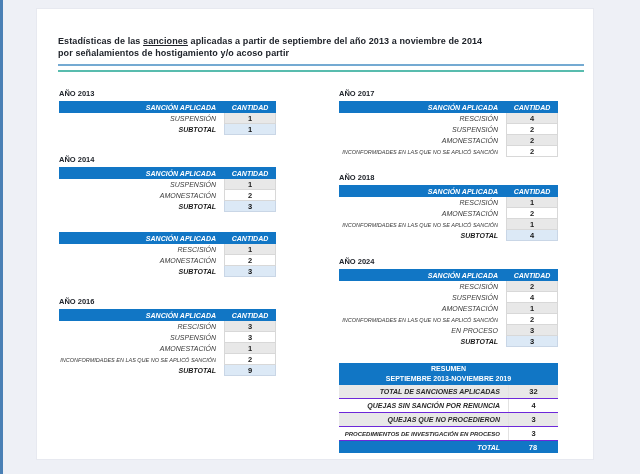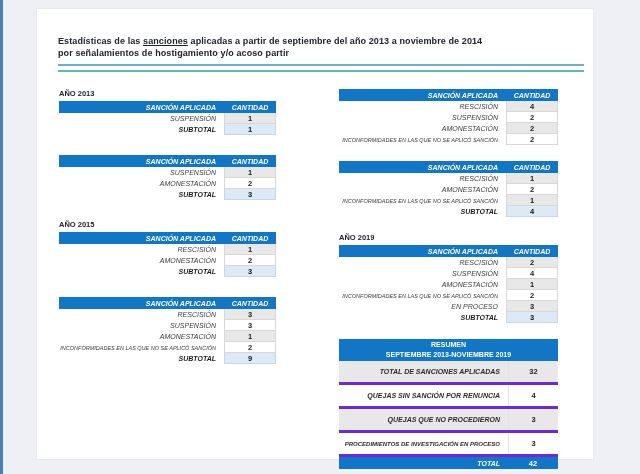--- a/index.html
+++ b/index.html
@@ -71,21 +71,21 @@
     font-size:7px;font-style:italic;border:none;
   }
   .subrow .lab{font-weight:bold;color:#1c1c1c;}
   .subrow .val{background:var(--subtotal-blue);color:#111;border-color:#c9d6e6;}
   
   .resumen{margin-top:0;}
   .res-head{
     background:var(--header-blue);color:#ffffff;text-align:center;
     font-weight:bold;font-size:7px;line-height:10px;padding:1px 0;
   }
-  .res-row{display:flex;height:24px;border-bottom:3px solid #6d28d9;}
+  .res-row{display:flex;height:14px;border-bottom:1px solid #6d28d9;}
   .res-row.stripe{background:var(--row-gray);}
   .res-row.plain{background:#ffffff;}
   .res-lab{
     flex:1;display:flex;align-items:center;justify-content:flex-end;
     padding-right:8px;font-size:7px;font-weight:bold;font-style:italic;
     color:#2a2a2a;white-space:nowrap;overflow:hidden;
   }
   .res-lab.small{font-size:6px;}
   .res-val{
     width:50px;display:flex;align-items:center;justify-content:center;
@@ -126,20 +126,21 @@
   </div>
 </div>
       <div class="trow subrow">
         <div class="lab">SUBTOTAL</div>
         <div class="val">1</div>
       </div>
     </div>
   </div>
 
   <div class="year-block">
+    <div class="year-heading">AÑO 2014</div>
     <div class="stable">
       <div class="trow thead">
         <div class="lab">SANCIÓN APLICADA</div>
         <div class="val">CANTIDAD</div>
       </div>
       <div>
   <div class="trow">
     <div class="lab">SUSPENSIÓN</div>
     <div class="val stripe">1</div>
   </div>
@@ -150,21 +151,20 @@
   </div>
 </div>
       <div class="trow subrow">
         <div class="lab">SUBTOTAL</div>
         <div class="val">3</div>
       </div>
     </div>
   </div>
 
   <div class="year-block">
-    <div class="year-heading">AÑO 2015</div>
     <div class="stable">
       <div class="trow thead">
         <div class="lab">SANCIÓN APLICADA</div>
         <div class="val">CANTIDAD</div>
       </div>
       <div>
   <div class="trow">
     <div class="lab">RESCISIÓN</div>
     <div class="val stripe">1</div>
   </div>
@@ -175,20 +175,21 @@
   </div>
 </div>
       <div class="trow subrow">
         <div class="lab">SUBTOTAL</div>
         <div class="val">3</div>
       </div>
     </div>
   </div>
 
   <div class="year-block">
+    <div class="year-heading">AÑO 2016</div>
     <div class="stable">
       <div class="trow thead">
         <div class="lab">SANCIÓN APLICADA</div>
         <div class="val">CANTIDAD</div>
       </div>
       <div>
   <div class="trow">
     <div class="lab">RESCISIÓN</div>
     <div class="val stripe">3</div>
   </div>
@@ -213,20 +214,21 @@
         <div class="val">9</div>
       </div>
     </div>
   </div>
 </div>
   </div>
 
   <div class="col col-right">
     <div>
   <div class="year-block">
+    <div class="year-heading">AÑO 2017</div>
     <div class="stable">
       <div class="trow thead">
         <div class="lab">SANCIÓN APLICADA</div>
         <div class="val">CANTIDAD</div>
       </div>
       <div>
   <div class="trow">
     <div class="lab">RESCISIÓN</div>
     <div class="val stripe">4</div>
   </div>
@@ -243,20 +245,21 @@
 
   <div class="trow">
     <div class="lab small">INCONFORMIDADES EN LAS QUE NO SE APLICÓ SANCIÓN</div>
     <div class="val plain">2</div>
   </div>
 </div>
     </div>
   </div>
 
   <div class="year-block">
+    <div class="year-heading">AÑO 2018</div>
     <div class="stable">
       <div class="trow thead">
         <div class="lab">SANCIÓN APLICADA</div>
         <div class="val">CANTIDAD</div>
       </div>
       <div>
   <div class="trow">
     <div class="lab">RESCISIÓN</div>
     <div class="val stripe">1</div>
   </div>
@@ -272,21 +275,21 @@
   </div>
 </div>
       <div class="trow subrow">
         <div class="lab">SUBTOTAL</div>
         <div class="val">4</div>
       </div>
     </div>
   </div>
 
   <div class="year-block">
-    <div class="year-heading">AÑO 2019</div>
+    <div class="year-heading">AÑO 2024</div>
     <div class="stable">
       <div class="trow thead">
         <div class="lab">SANCIÓN APLICADA</div>
         <div class="val">CANTIDAD</div>
       </div>
       <div>
   <div class="trow">
     <div class="lab">RESCISIÓN</div>
     <div class="val stripe">2</div>
   </div>
@@ -340,17 +343,17 @@
     <div class="res-val">3</div>
   </div>
 
   <div class="res-row plain">
     <div class="res-lab small">PROCEDIMIENTOS DE INVESTIGACIÓN EN PROCESO</div>
     <div class="res-val">3</div>
   </div>
 </div>
       <div class="res-total">
         <div class="res-lab">TOTAL</div>
-        <div class="res-val">42</div>
+        <div class="res-val">78</div>
       </div>
     </div>
   </div>
 </div>
 
 </body></html>

